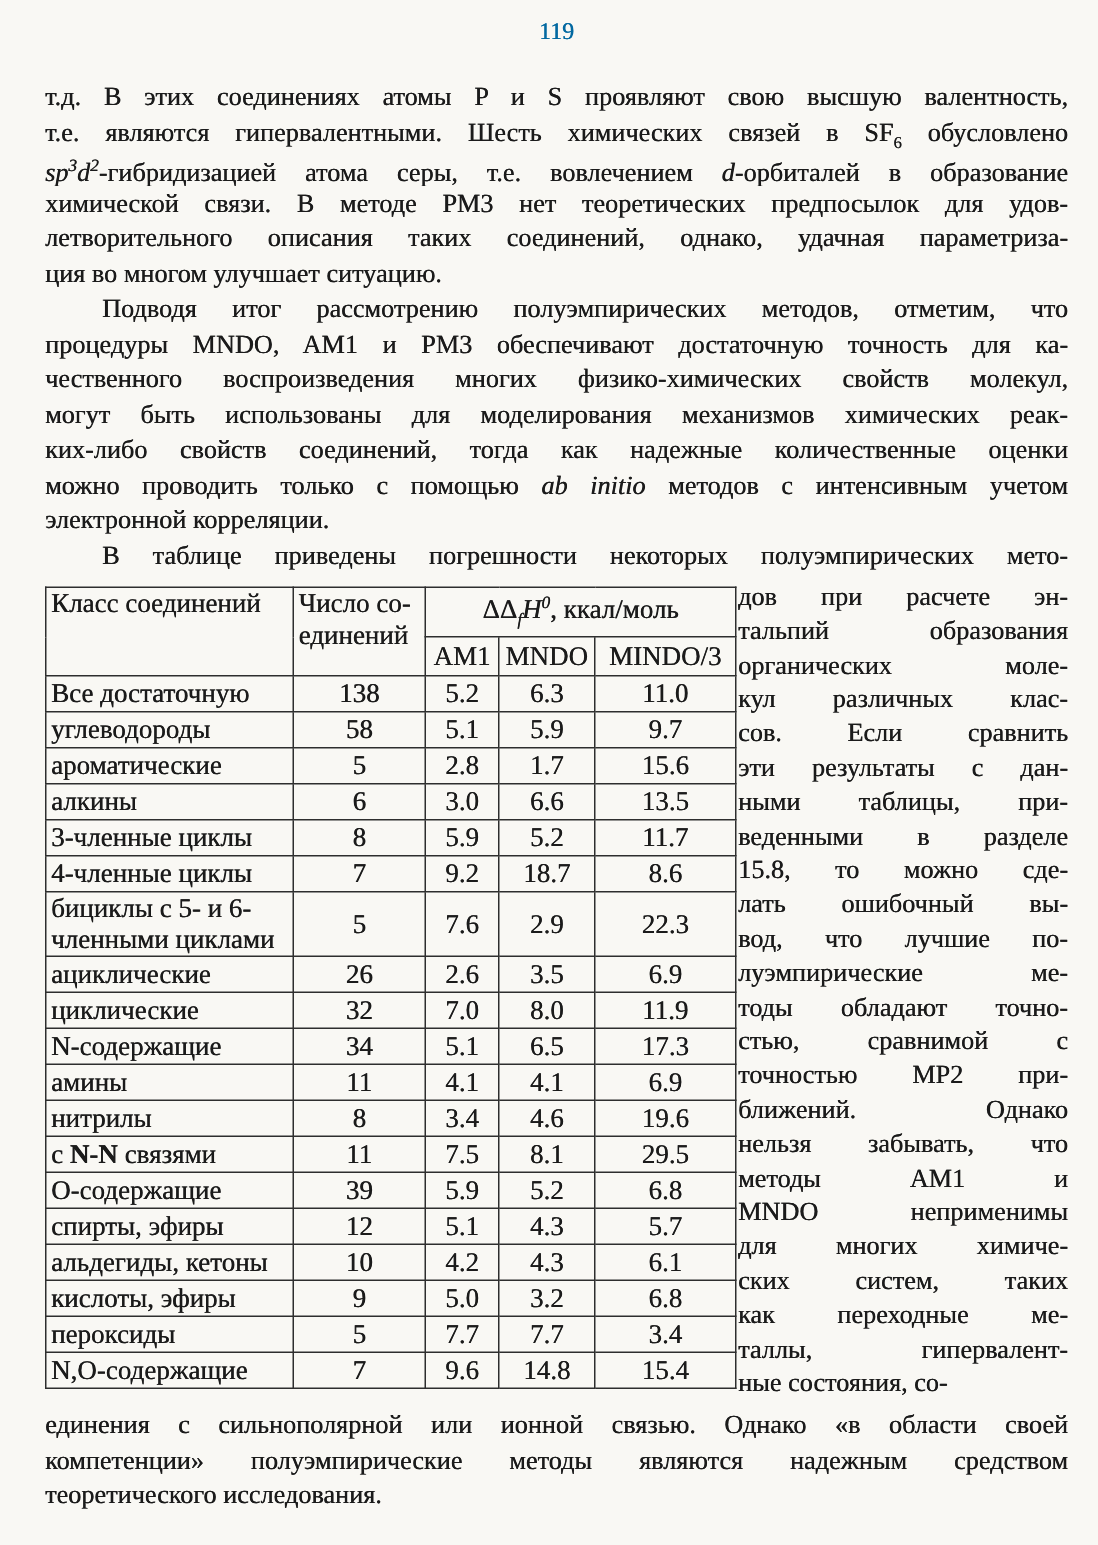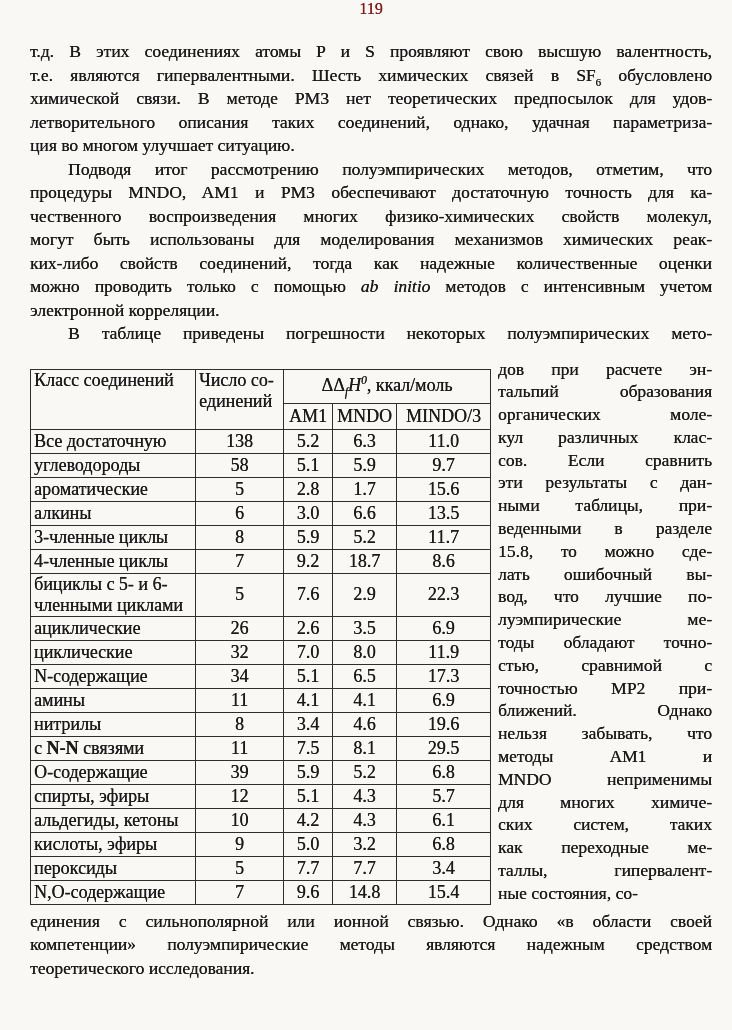--- a/index.html
+++ b/index.html
@@ -10,46 +10,47 @@
     background: #f9f8f4;
     color: #1b1b1b;
     font-family: "Liberation Serif", "DejaVu Serif", serif;
     overflow: hidden;
     box-sizing: border-box;
     padding: 0 20px 0 30px;
     text-shadow: 0.25px 0 0 currentColor;
   }
   .page-number {
     text-align: center;
+    padding-top: 13px;
     font-size: 16px;
     height: 21px;
-    color: #7f1d1d;
+    color: #0369a1;
   }
   .para {
     font-size: 17.5px;
     line-height: 23.5px;
   }
   .para .line {
     text-align: justify;
     text-align-last: justify;
     height: 23.5px;
     overflow: hidden;
   }
   .para .line.last { text-align-last: auto; }
   .para.justify-all .line.last { text-align-last: justify; }
   .para.indent .line:first-child { text-indent: 38px; }
   .p1 { margin-top: 19px; }
   .p2 { margin-top: 0; }
   .p-intro { margin-top: 0; }
 
   .columns {
     display: flex;
-    gap: 7px;
-    margin-top: 10px;
-    align-items: flex-end;
+    gap: 1px;
+    margin-top: 2px;
+    align-items: center;
   }
 
   table.err-table {
     border-collapse: collapse;
     table-layout: fixed;
     width: 460px;
     font-size: 18px;
     flex: 0 0 auto;
   }
   .err-table col.c1 { width: 165px; }
@@ -97,20 +98,21 @@
 </head>
 <body>
 
 <div class="page">
 
   <div class="page-number">119</div>
 
   <div class="para p1">
       <div class="line"><span class="rt-n">т.д. В этих соединениях атомы P и S проявляют свою высшую валентность,</span></div>
       <div class="line"><span class="rt-n">т.е. являются гипервалентными. Шесть химических связей в SF</span><span class="rt-sub">6</span><span class="rt-n"> обусловлено</span></div>
+      <div class="line"><span class="rt-i">sp</span><span class="rt-supi">3</span><span class="rt-i">d</span><span class="rt-supi">2</span><span class="rt-n">-гибридизацией атома серы, т.е. вовлечением </span><span class="rt-i">d</span><span class="rt-n">-орбиталей в образование</span></div>
       <div class="line"><span class="rt-n">химической связи. В методе PM3 нет теоретических предпосылок для удов-</span></div>
       <div class="line"><span class="rt-n">летворительного описания таких соединений, однако, удачная параметриза-</span></div>
       <div class="line last"><span class="rt-n">ция во многом улучшает ситуацию.</span></div>
     </div>
 
   <div class="para p2 indent">
       <div class="line"><span class="rt-n">Подводя итог рассмотрению полуэмпирических методов, отметим, что</span></div>
       <div class="line"><span class="rt-n">процедуры MNDO, AM1 и PM3 обеспечивают достаточную точность для ка-</span></div>
       <div class="line"><span class="rt-n">чественного воспроизведения многих физико-химических свойств молекул,</span></div>
       <div class="line"><span class="rt-n">могут быть использованы для моделирования механизмов химических реак-</span></div>

